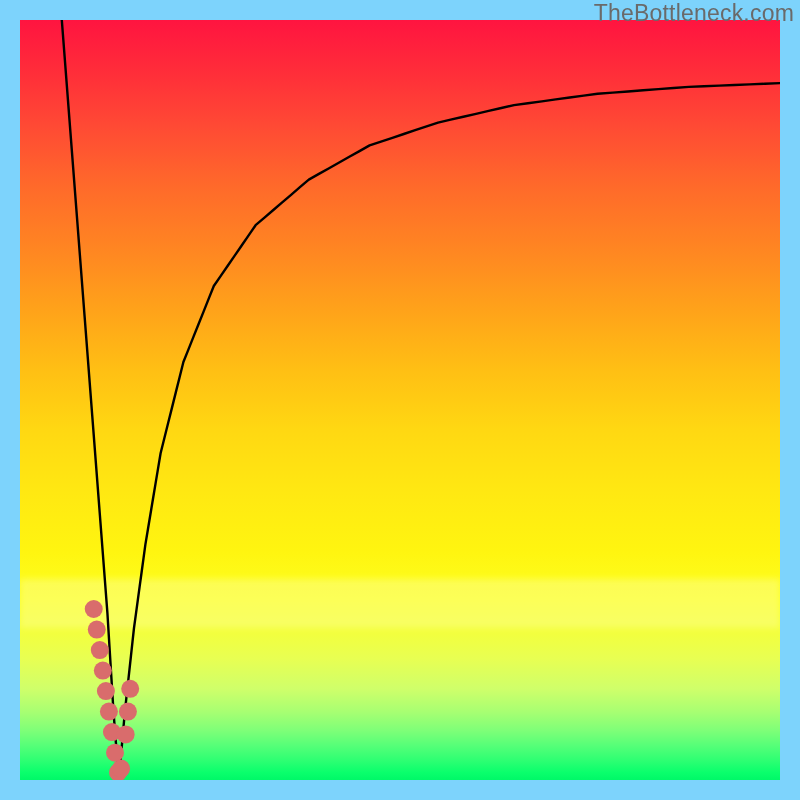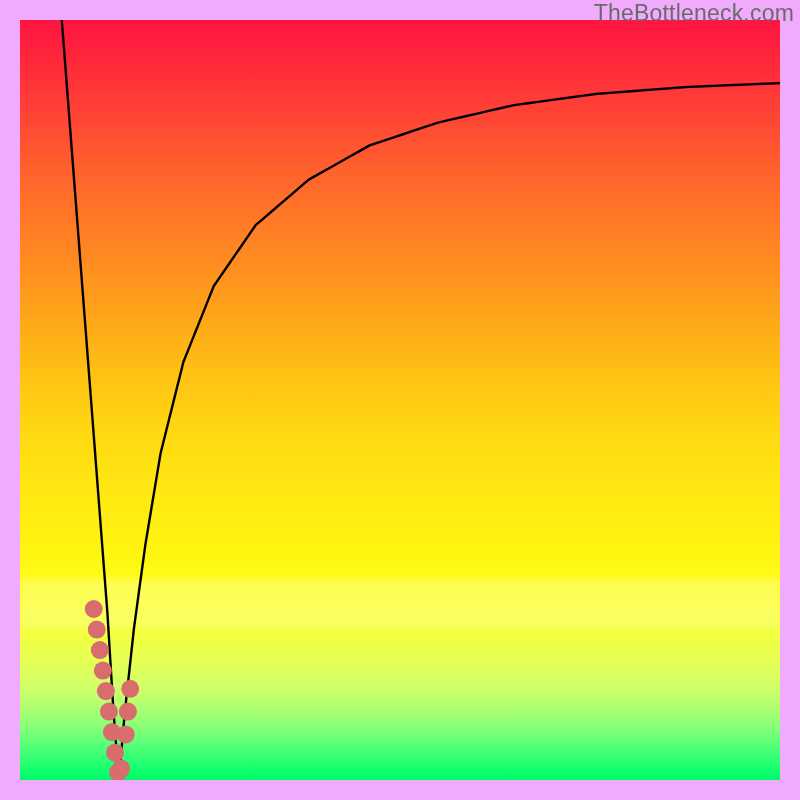--- a/index.html
+++ b/index.html
@@ -8,21 +8,21 @@
     width: 800px;
     height: 800px;
     overflow: hidden;
     background: #000;
     font-family: Arial, Helvetica, sans-serif;
   }
   .outer {
     position: relative;
     width: 800px;
     height: 800px;
-    background: #f0abfc;
+    background: #7dd3fc;
   }
   .plot-area {
     position: absolute;
     left: 20px;
     top: 20px;
     width: 760px;
     height: 760px;
     overflow: hidden;
   }
   .gradient-bg {

